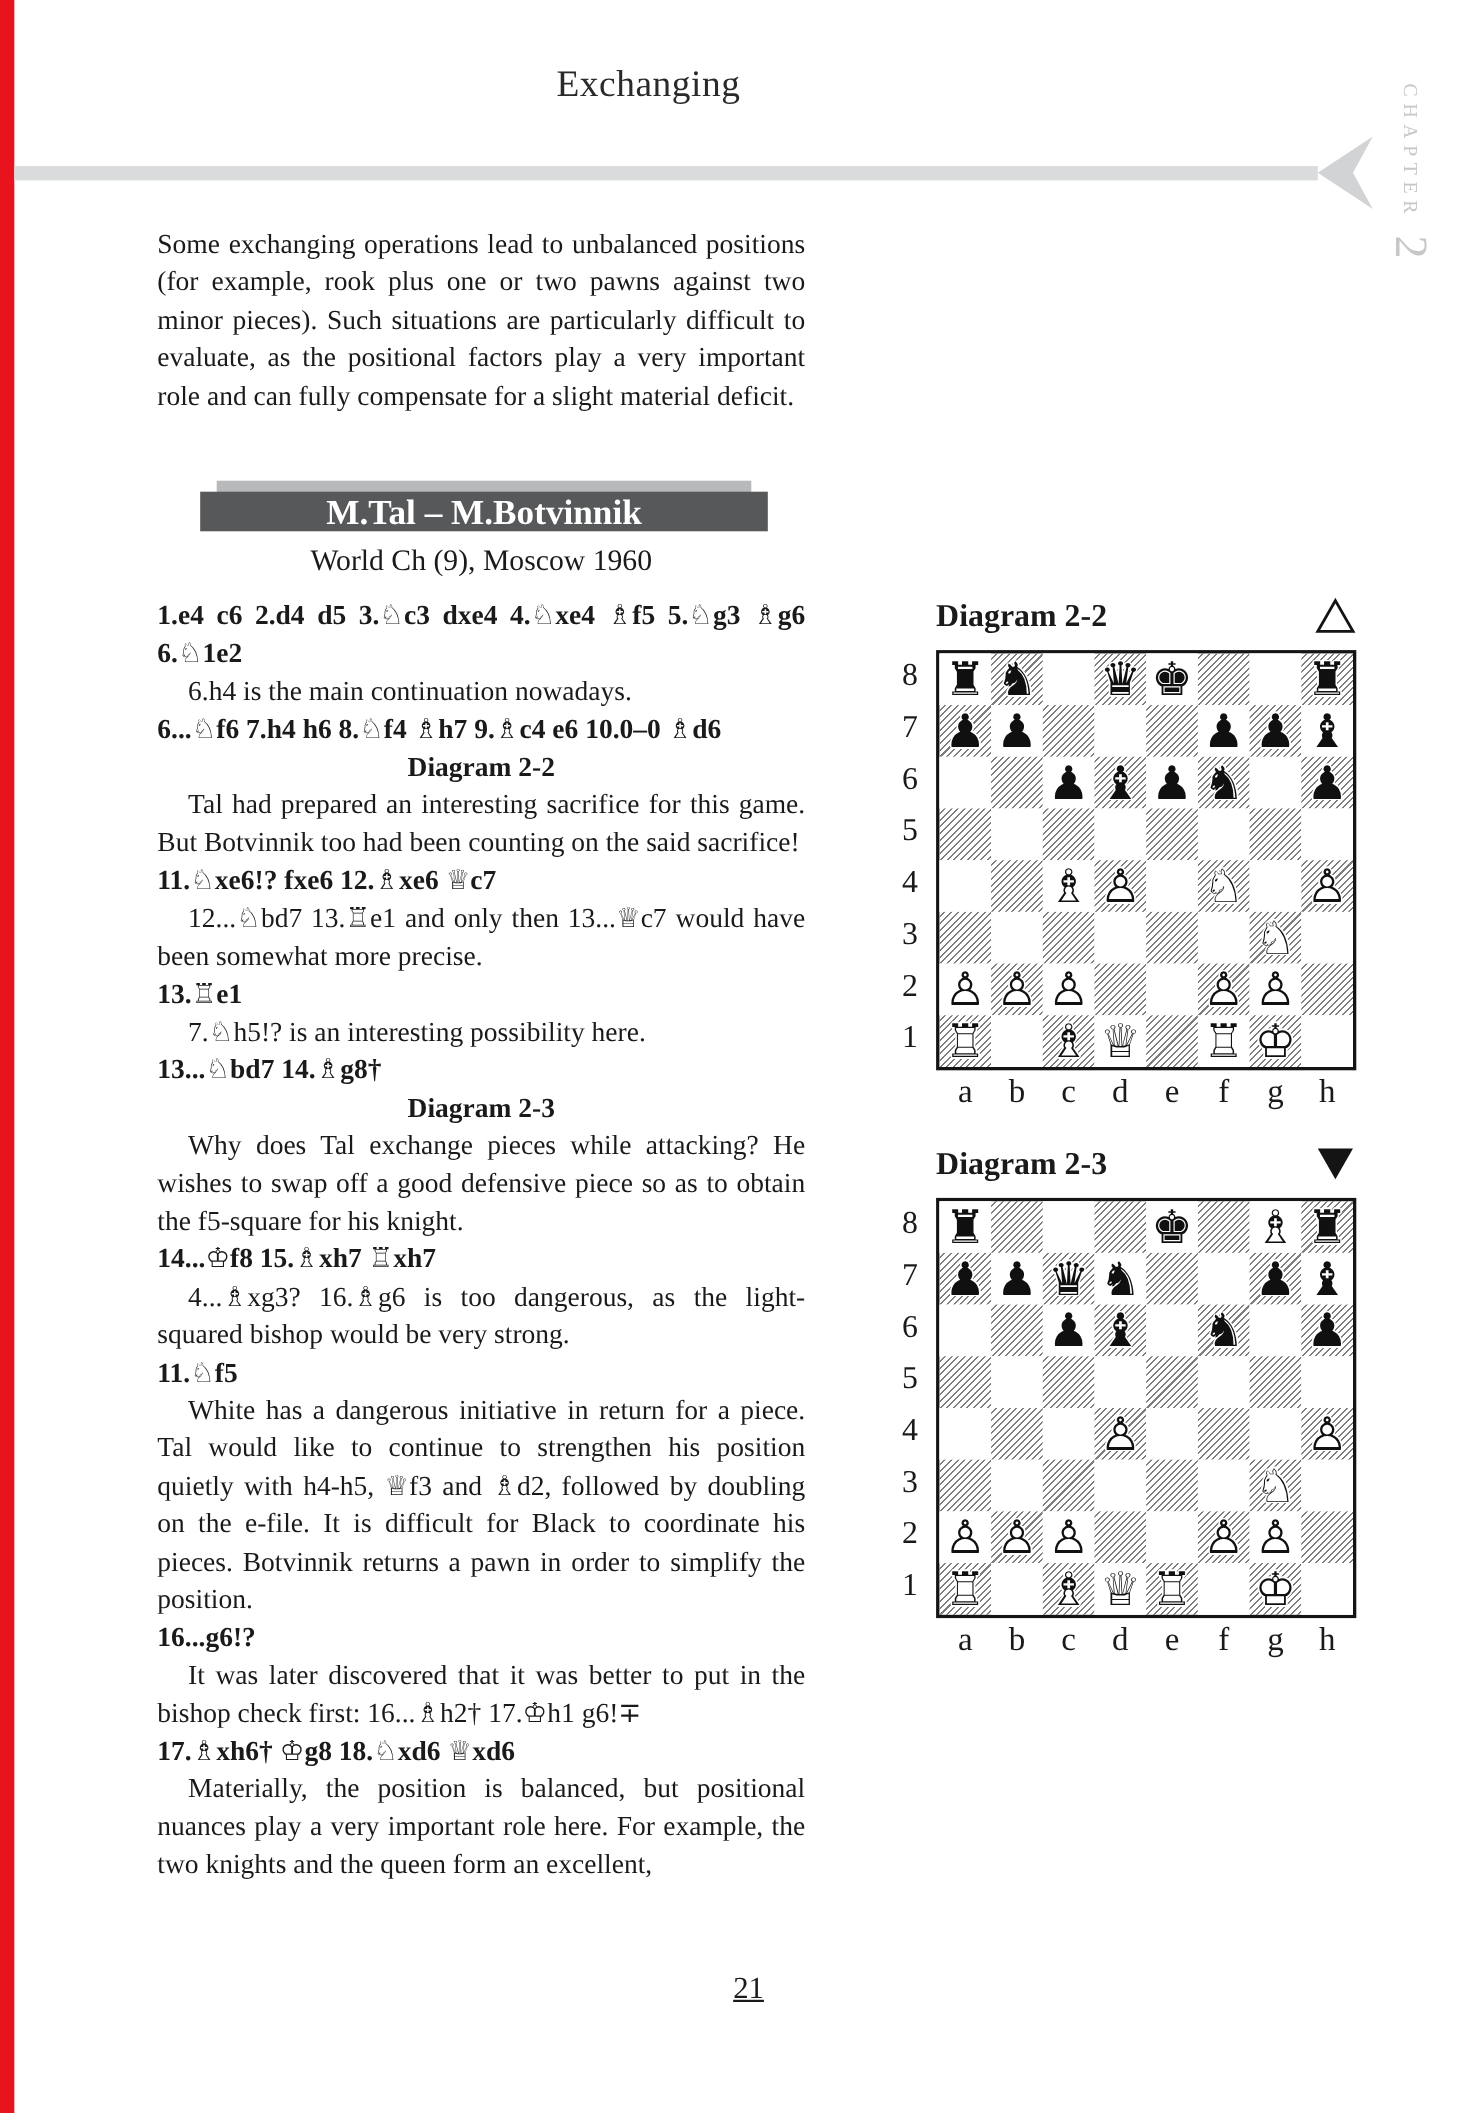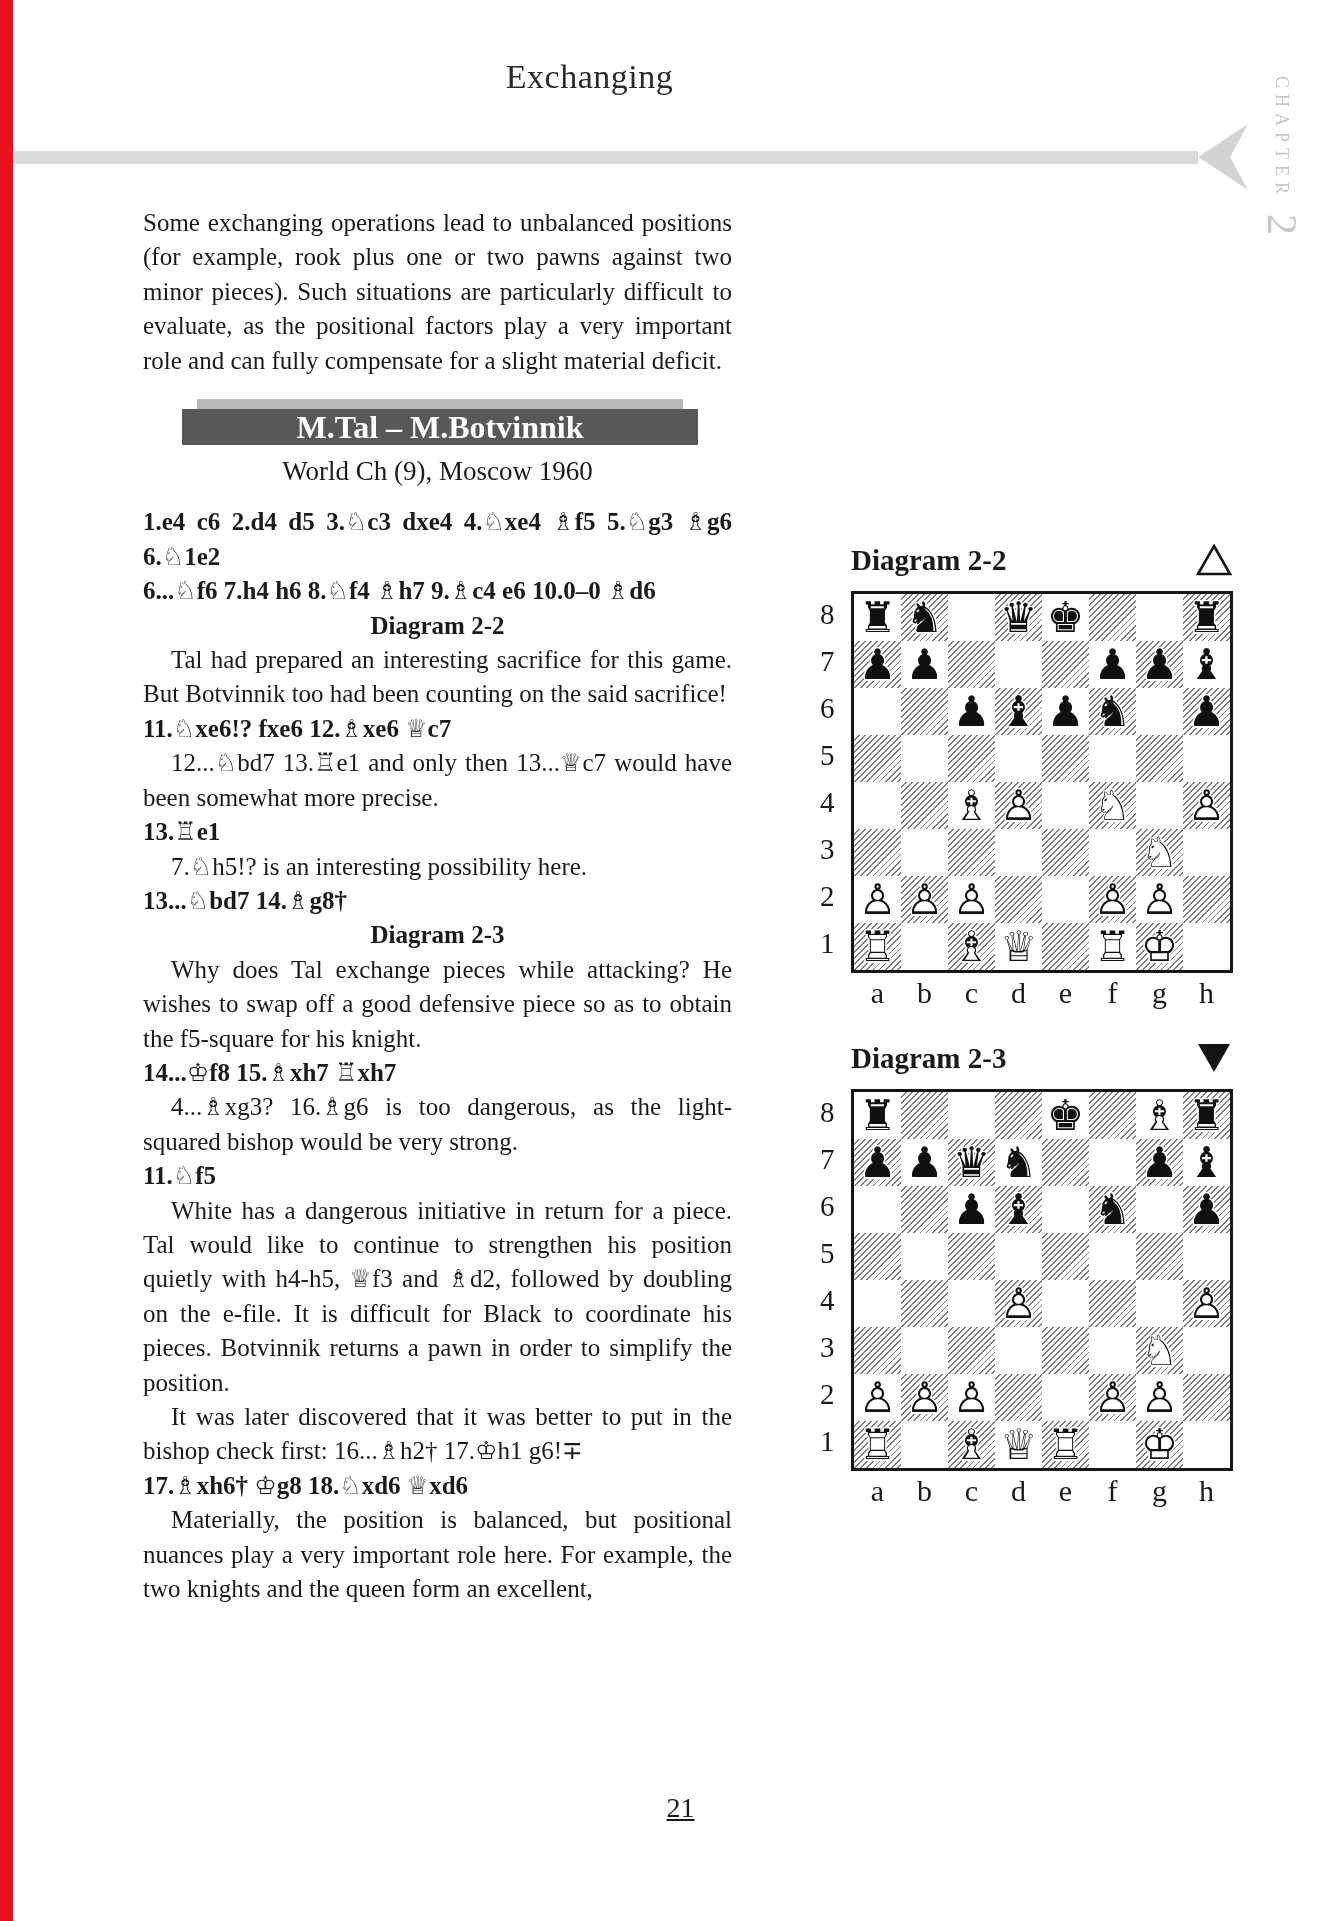--- a/index.html
+++ b/index.html
@@ -18,21 +18,21 @@
   .rule-arrow{position:absolute;left:1196px;top:120px;}
   
   .chapter-tab{position:absolute;left:1262px;top:76px;width:44px;height:290px;
     writing-mode:vertical-rl;color:#c6c7c9;text-align:left;}
   .chapter-word{font-size:18px;letter-spacing:6px;font-variant:small-caps;
     text-transform:uppercase;display:inline-block;}
   .chapter-num{font-size:42px;display:inline-block;margin-top:10px;}
   
   .text-col{position:absolute;left:143px;top:206px;width:589px;font-size:25px;line-height:34.4px;}
   .intro{text-align:justify;margin:0;}
-  .game-header{position:relative;margin-top:21px;height:48px;}
+  .game-header{position:relative;margin-top:59px;height:48px;}
   .bar-under{position:absolute;left:54px;top:0;width:486px;height:36px;background:#b8b9bb;}
   .bar-dark{position:absolute;left:39px;top:10px;width:516px;height:36px;background:#57585a;
     color:#ffffff;font-weight:bold;font-size:32px;text-align:center;line-height:36px;}
   .event-line{margin-top:7px;text-align:center;font-size:27px;}
   .annotations{margin-top:17px;}
   .ln{margin:0;}
   .mv{font-weight:bold;text-align:justify;}
   .cm{text-align:justify;text-indent:28px;}
   .ref{text-align:center;font-weight:bold;}
   
@@ -85,34 +85,36 @@
   <p class="intro">Some exchanging operations lead to unbalanced positions (for example, rook plus one or two pawns against two minor pieces). Such situations are particularly difficult to evaluate, as the positional factors play a very important role and can fully compensate for a slight material deficit.</p>
 
   <div class="game-header">
     <div class="bar-under"></div>
     <div class="bar-dark">M.Tal – M.Botvinnik</div>
   </div>
   <div class="event-line">World Ch (9), Moscow 1960</div>
 
   <div class="annotations" id="annotation-list">
       <p class="ln mv">1.e4 c6 2.d4 d5 3.♘c3 dxe4 4.♘xe4 ♗f5 5.♘g3 ♗g6 6.♘1e2</p>
+      <p class="ln cm">6.h4 is the main continuation nowadays.</p>
       <p class="ln mv">6...♘f6 7.h4 h6 8.♘f4 ♗h7 9.♗c4 e6 10.0–0 ♗d6</p>
       <p class="ln ref">Diagram 2-2</p>
       <p class="ln cm">Tal had prepared an interesting sacrifice for this game. But Botvinnik too had been counting on the said sacrifice!</p>
       <p class="ln mv">11.♘xe6!? fxe6 12.♗xe6 ♕c7</p>
       <p class="ln cm">12...♘bd7 13.♖e1 and only then 13...♕c7 would have been somewhat more precise.</p>
       <p class="ln mv">13.♖e1</p>
       <p class="ln cm">7.♘h5!? is an interesting possibility here.</p>
       <p class="ln mv">13...♘bd7 14.♗g8†</p>
       <p class="ln ref">Diagram 2-3</p>
       <p class="ln cm">Why does Tal exchange pieces while attacking? He wishes to swap off a good defensive piece so as to obtain the f5-square for his knight.</p>
       <p class="ln mv">14...♔f8 15.♗xh7 ♖xh7</p>
       <p class="ln cm">4...♗xg3? 16.♗g6 is too dangerous, as the light-squared bishop would be very strong.</p>
       <p class="ln mv">11.♘f5</p>
       <p class="ln cm">White has a dangerous initiative in return for a piece. Tal would like to continue to strengthen his position quietly with h4-h5, ♕f3 and ♗d2, followed by doubling on the e-file. It is difficult for Black to coordinate his pieces. Botvinnik returns a pawn in order to simplify the position.</p>
+      <p class="ln mv">16...g6!?</p>
       <p class="ln cm">It was later discovered that it was better to put in the bishop check first: 16...♗h2† 17.♔h1 g6!∓</p>
       <p class="ln mv">17.♗xh6† ♔g8 18.♘xd6 ♕xd6</p>
       <p class="ln cm">Materially, the position is balanced, but positional nuances play a very important role here. For example, the two knights and the queen form an excellent,</p>
     </div>
 </div>
 
 <div class="diagram-block" id="diag1">
   <div class="diag-head">
     <span class="diag-label">Diagram 2-2</span>
     <svg width="38" height="34" viewBox="0 0 38 34">

